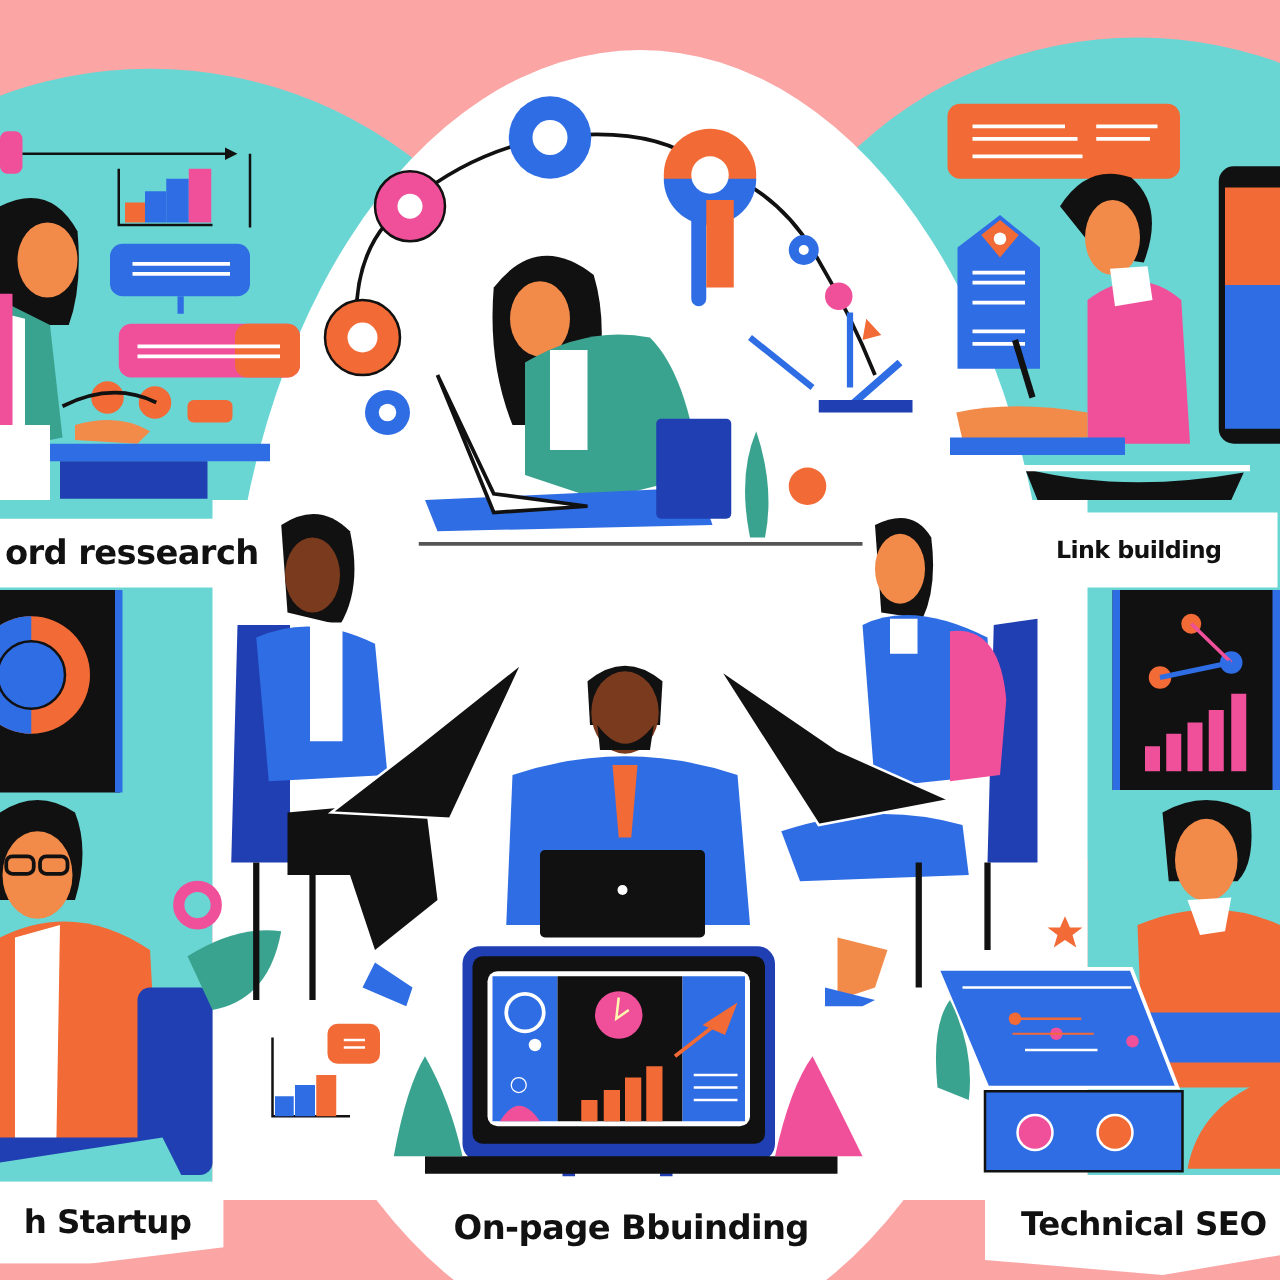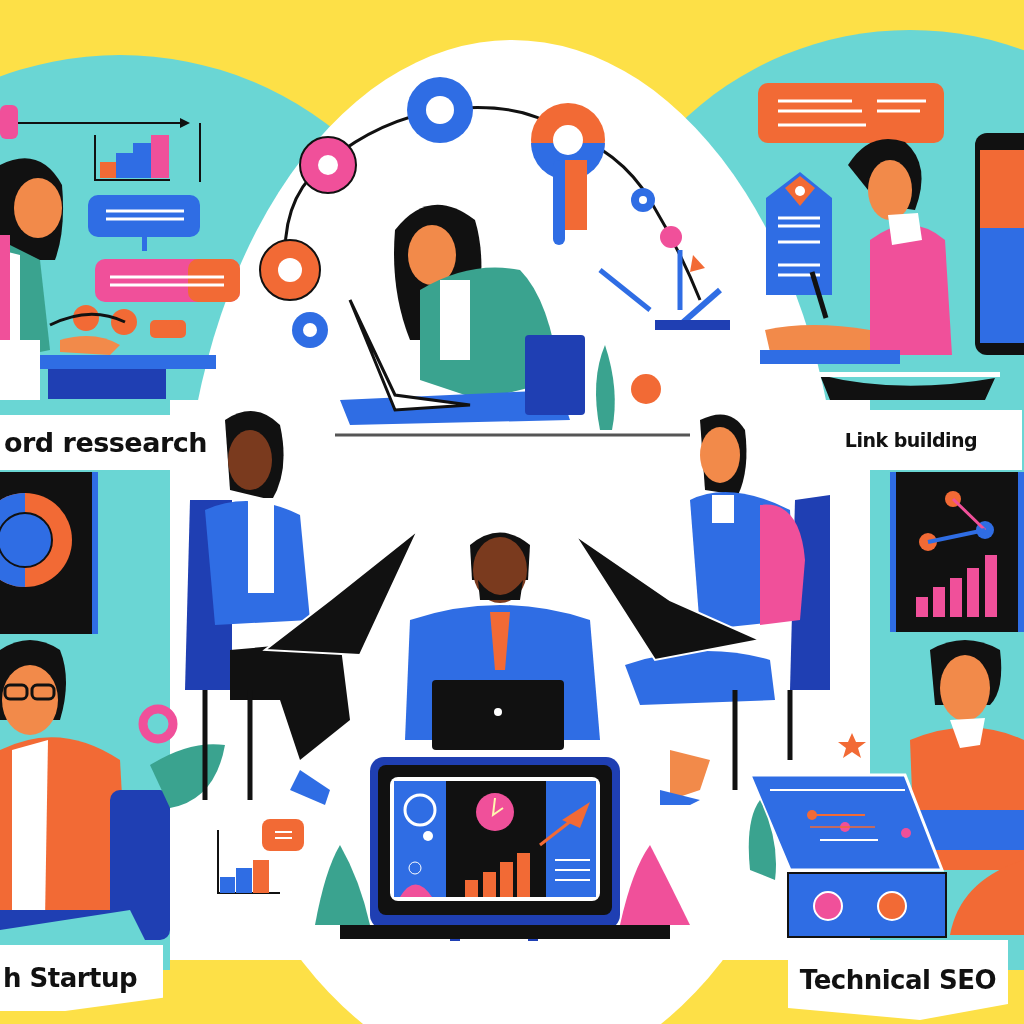--- a/index.html
+++ b/index.html
@@ -1,16 +1,16 @@
 <!DOCTYPE html>
 <html><head>
 <meta charset="utf-8">
 <style>
   html,body{margin:0;padding:0;background:#000;}
-  #canvas{position:relative;width:1024px;height:1024px;overflow:hidden;background:#fde047;font-family:"DejaVu Sans",sans-serif;}
+  #canvas{position:relative;width:1024px;height:1024px;overflow:hidden;background:#fca5a5;font-family:"DejaVu Sans",sans-serif;}
   .label{position:absolute;background:#fff;color:#111;font-weight:bold;font-family:"DejaVu Sans",sans-serif;display:flex;align-items:center;justify-content:center;white-space:nowrap;letter-spacing:-0.5px;}
   svg{position:absolute;left:0;top:0;}
 </style>
 </head>
 <body>
 
 <div id="canvas">
 
   <svg width="1024" height="1024" viewBox="0 0 1024 1024">
 
@@ -253,21 +253,24 @@
 
   <div class="label" style="left:0;top:415px;width:175px;height:55px;font-size:27px;justify-content:flex-start;padding-left:4px;">
     <span>ord ressearch</span>
   </div>
 
 
   <div class="label" style="left:800px;top:410px;width:222px;height:60px;font-size:19px;">
     <span>Link building</span>
   </div>
 
-  <div class="label" style="left:0;top:945px;width:160px;height:66px;font-size:26px;justify-content:flex-start;padding-left:3px;clip-path:polygon(0 0,100% 0,100% 80%,40% 100%,0 100%);">
+  <div class="label" style="left:0;top:945px;width:160px;height:66px;font-size:26px;justify-content:flex-start;padding-left:19px;clip-path:polygon(0 0,100% 0,100% 80%,40% 100%,0 100%);">
     <span>h Startup</span>
   </div>
 
-
-  <div class="label" style="left:788px;top:940px;width:220px;height:80px;font-size:26px;clip-path:polygon(0 0,100% 0,100% 80%,60% 100%,0 85%);">
+  <div class="label" style="left:350px;top:952px;width:310px;height:60px;font-size:27px;background:transparent;">
+    <span>On-page Bbuinding</span>
+  </div>
+
+  <div class="label" style="left:788px;top:940px;width:220px;height:80px;font-size:26px;clip-path:polygon(0 0,100% 0,100% 80%,60% 100%,0 85%);padding-left:17px;">
     <span>Technical SEO</span>
   </div>
 </div>
 
 </body></html>

